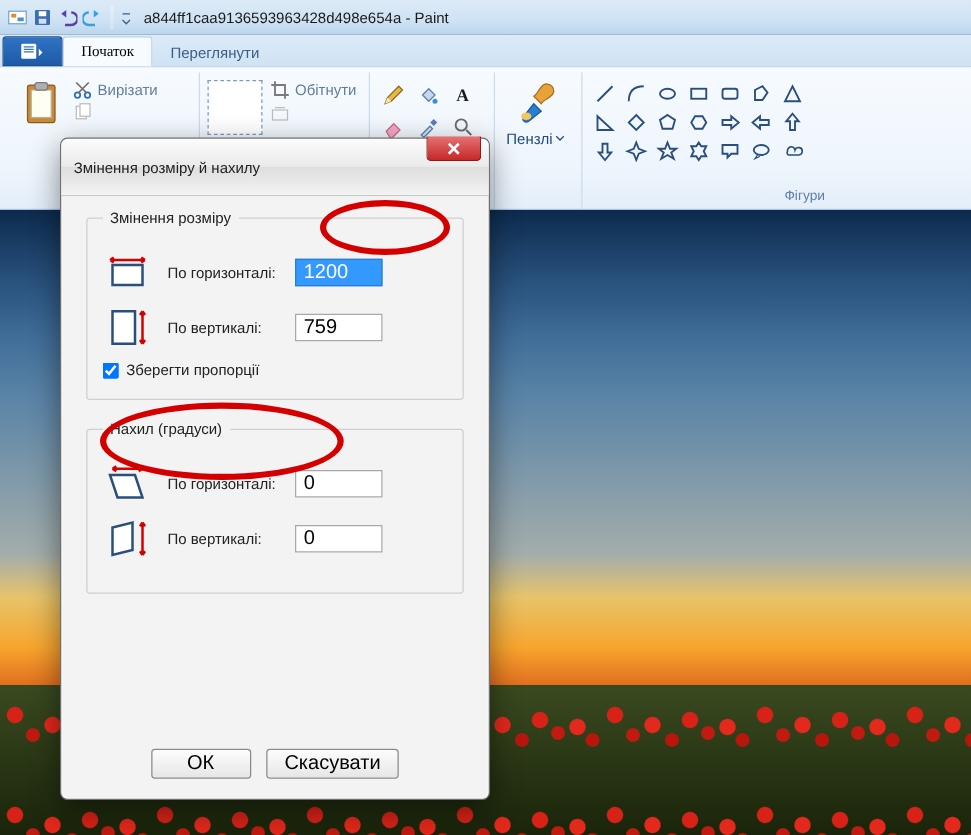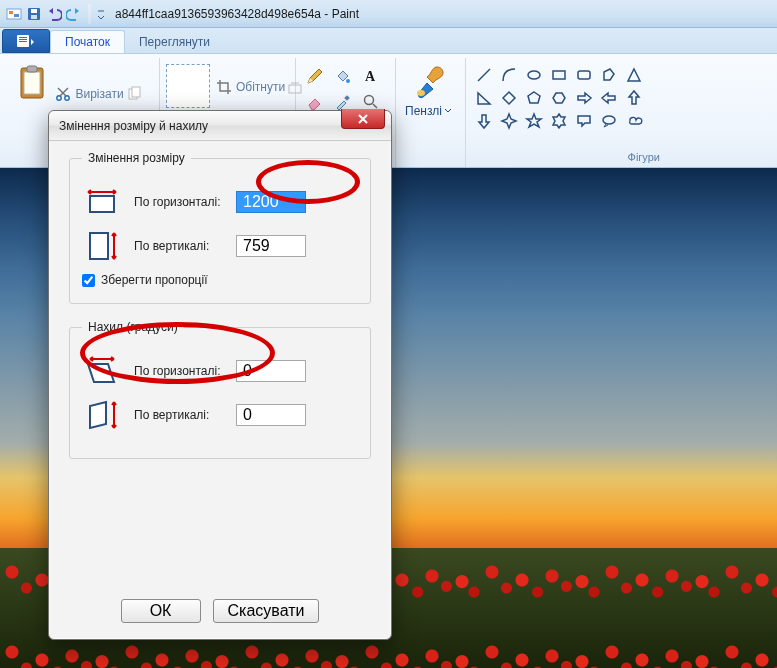--- a/index.html
+++ b/index.html
@@ -58,21 +58,22 @@
   .tab {
     padding: 4px 14px;
     color:#3b5e89;
     cursor:default;
   }
   .tab.active {
     background:#f7fbff;
     border:1px solid #b8cfe8;
     border-bottom:none;
     border-top-left-radius:3px;border-top-right-radius:3px;
-    color:#1d4ed8;
+    color:#000000;
+    font-family:Liberation Serif, serif;
   }
 
   
   .ribbon {
     height: 114px;
     background: linear-gradient(#f7fbff,#eef5fc 70%,#e4eef9);
     border-bottom:1px solid #a9c2dd;
     display:flex;
     padding: 4px 6px 0 6px;
     position:relative;
@@ -89,21 +90,21 @@
     text-align:center;
     color:#5d7fab;
     font-size:11px;
   }
   .clipboard-col { display:flex; gap:4px; }
   .big-btn {
     width:42px; height:64px;
     display:flex; flex-direction:column; align-items:center; justify-content:flex-start;
     padding-top:4px;
   }
-  .sub-col { display:flex; flex-direction:row; gap:2px; padding-top:4px; }
+  .sub-col { display:flex; flex-direction:column; gap:2px; padding-top:4px; }
   .sub-row { display:flex; align-items:center; gap:4px; color:#607d9e; }
   .sub-row.disabled { color:#9fb4c9; }
   .sub-row svg { flex:0 0 auto; }
 
   .select-box {
     width:44px; height:44px;
     border:1px dashed #7a9cc7;
     background:#fff;
     margin:4px 0 2px 0;
   }
@@ -173,21 +174,21 @@
     position:absolute;
     left:48px; top:110px;
     width:344px; height:530px;
     background:#f3f3f3;
     border:1px solid #707070;
     border-radius:6px;
     box-shadow: 0 8px 24px rgba(0,0,0,.45), 0 0 0 1px rgba(255,255,255,.6) inset;
     display:flex; flex-direction:column;
   }
   .dlg-titlebar {
-    height:30px;
+    height:46px;
     background: linear-gradient(#fcfcfc,#eaeaea 49%, #dedede 51%, #f3f3f3);
     border-bottom:1px solid #c8c8c8;
     border-radius:6px 6px 0 0;
     display:flex; align-items:center;
     padding-left:10px;
     position:relative;
     font-size:12px;
   }
   .dlg-close {
     position:absolute;

